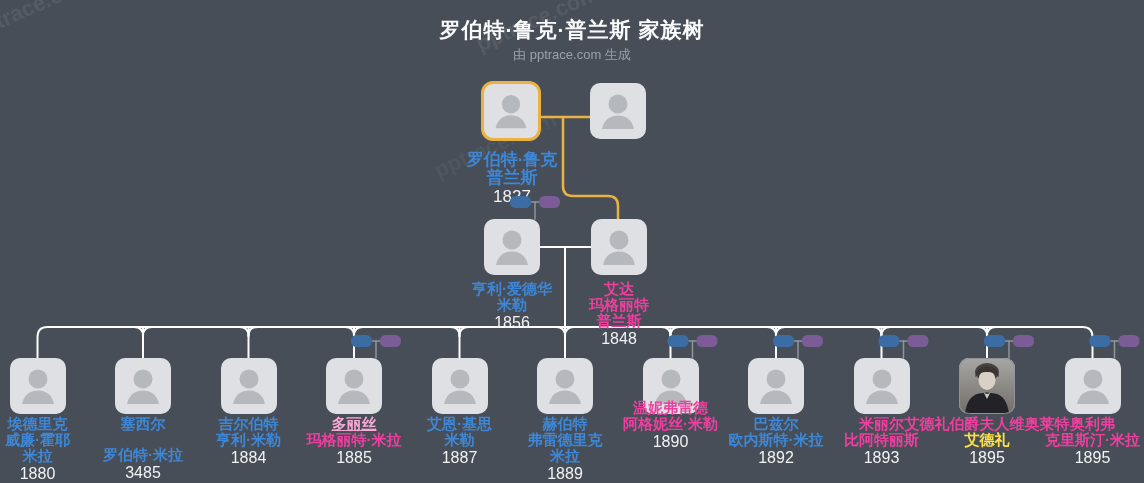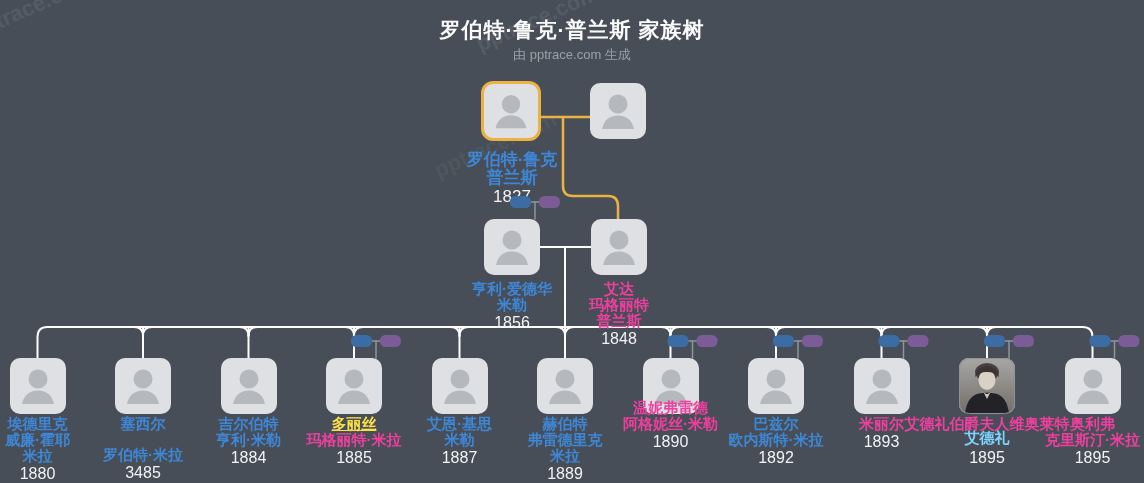--- a/index.html
+++ b/index.html
@@ -161,21 +161,21 @@
         <div style="color: rgb(62, 135, 214);">亨利·米勒</div>
         <div class="year">1884</div>
       </div>
       <div class="person" style="left: 326px; top: 358px; width: 56px; height: 56px;">
         <svg viewBox="0 0 56 56">
   <circle cx="28" cy="21" r="9.5" fill="#B5B9BE"></circle>
   <path d="M12,46 C14,36 21,32.5 28,32.5 C35,32.5 42,36 44,46 Z" fill="#B5B9BE"></path>
 </svg>
       </div>
       <div class="nameblock" style="left: 244px; top: 416px; width: 220px;">
-        <div style="color: #fde047; text-decoration: underline;">多丽丝</div>
+        <div style="color: #f9a8d4; text-decoration: underline;">多丽丝</div>
         <div style="color: rgb(238, 63, 159);">玛格丽特·米拉</div>
         <div class="year">1885</div>
       </div>
       <div class="person" style="left: 431.5px; top: 358px; width: 56px; height: 56px;">
         <svg viewBox="0 0 56 56">
   <circle cx="28" cy="21" r="9.5" fill="#B5B9BE"></circle>
   <path d="M12,46 C14,36 21,32.5 28,32.5 C35,32.5 42,36 44,46 Z" fill="#B5B9BE"></path>
 </svg>
       </div>
       <div class="nameblock" style="left: 349.5px; top: 416px; width: 220px;">
@@ -218,20 +218,21 @@
         <div class="year">1892</div>
       </div>
       <div class="person" style="left: 853.5px; top: 358px; width: 56px; height: 56px;">
         <svg viewBox="0 0 56 56">
   <circle cx="28" cy="21" r="9.5" fill="#B5B9BE"></circle>
   <path d="M12,46 C14,36 21,32.5 28,32.5 C35,32.5 42,36 44,46 Z" fill="#B5B9BE"></path>
 </svg>
       </div>
       <div class="nameblock" style="left: 771.5px; top: 416px; width: 220px;">
         <div style="color: rgb(238, 63, 159);">米丽尔</div>
+        <div style="color: rgb(238, 63, 159);">比阿特丽斯</div>
         <div class="year">1893</div>
       </div>
       <div class="person" style="left: 959px; top: 358px; width: 56px; height: 56px;">
         <svg viewBox="0 0 56 56">
   <defs>
             <clipPath id="pclip">
               <rect width="56" height="56" rx="10"></rect>
             </clipPath>
   <linearGradient id="pgrad" x1="0" y1="0" x2="0" y2="1">
     <stop offset="0" stop-color="#A9A7A3"></stop>
@@ -244,21 +245,21 @@
     <ellipse cx="28" cy="22" rx="8.5" ry="10" fill="#D9D1C5"></ellipse>
     <path d="M16,19 Q17,8.5 28,8 Q39,8.5 40,19 Q34,13.5 28,14 Q22,13.5 16,19 Z" fill="#3A3532"></path>
     <path d="M6,56 Q8,38 20,35.5 L28,34.5 L36,35.5 Q48,38 50,56 Z" fill="#222228"></path>
     <path d="M24.5,34 L28,41 L31.5,34 Q30,36 28,36 Q26,36 24.5,34 Z" fill="#CFC9BE"></path>
   </g>
   <rect x="0.5" y="0.5" width="55" height="55" rx="10" fill="none" stroke="#8F9298"></rect>
 </svg>
       </div>
       <div class="nameblock" style="left: 877px; top: 416px; width: 220px;">
         <div style="color: rgb(238, 63, 159);">艾德礼伯爵夫人维奥莱特</div>
-        <div style="color: #7dd3fc; font-family: Liberation Mono, monospace;">艾德礼</div>
+        <div style="color: #fde047;">艾德礼</div>
         <div class="year">1895</div>
       </div>
       <div class="person" style="left: 1064.5px; top: 358px; width: 56px; height: 56px;">
         <svg viewBox="0 0 56 56">
   <circle cx="28" cy="21" r="9.5" fill="#B5B9BE"></circle>
   <path d="M12,46 C14,36 21,32.5 28,32.5 C35,32.5 42,36 44,46 Z" fill="#B5B9BE"></path>
 </svg>
       </div>
       <div class="nameblock" style="left: 982.5px; top: 416px; width: 220px;">
         <div style="color: rgb(238, 63, 159);">奥利弗</div>

